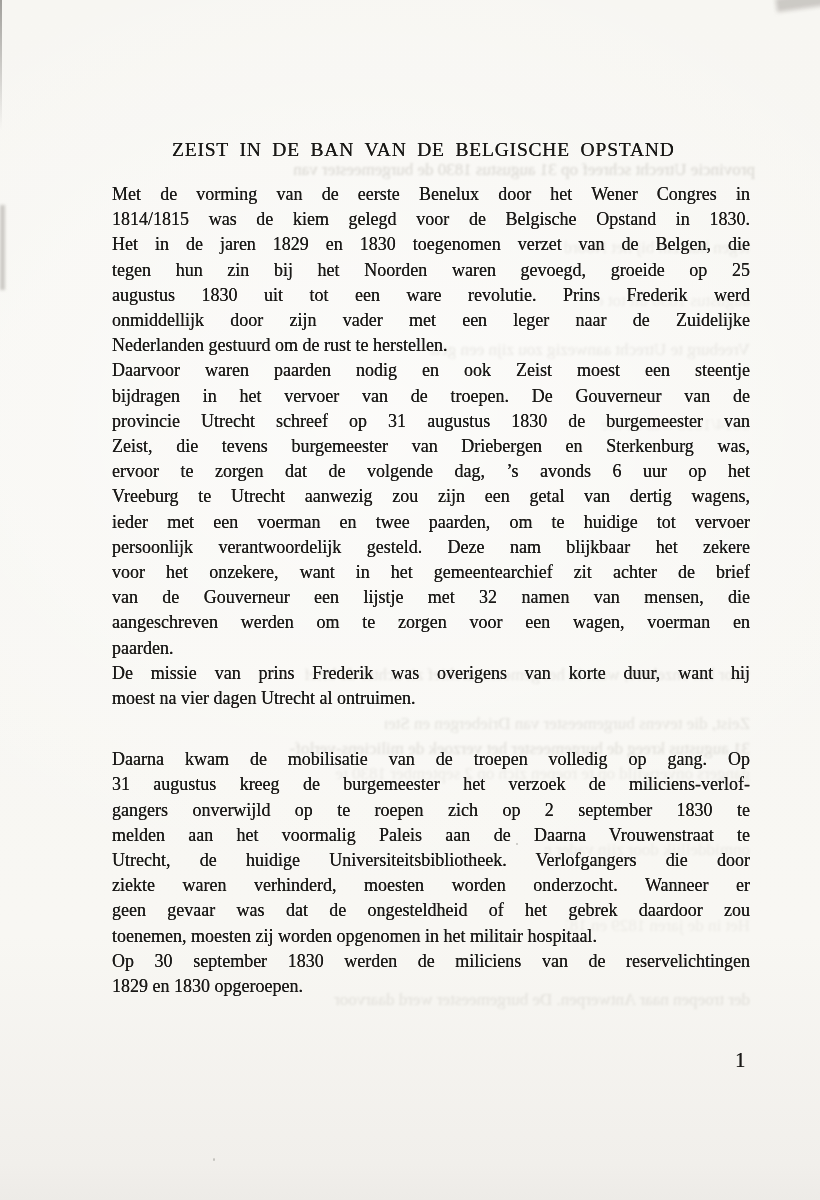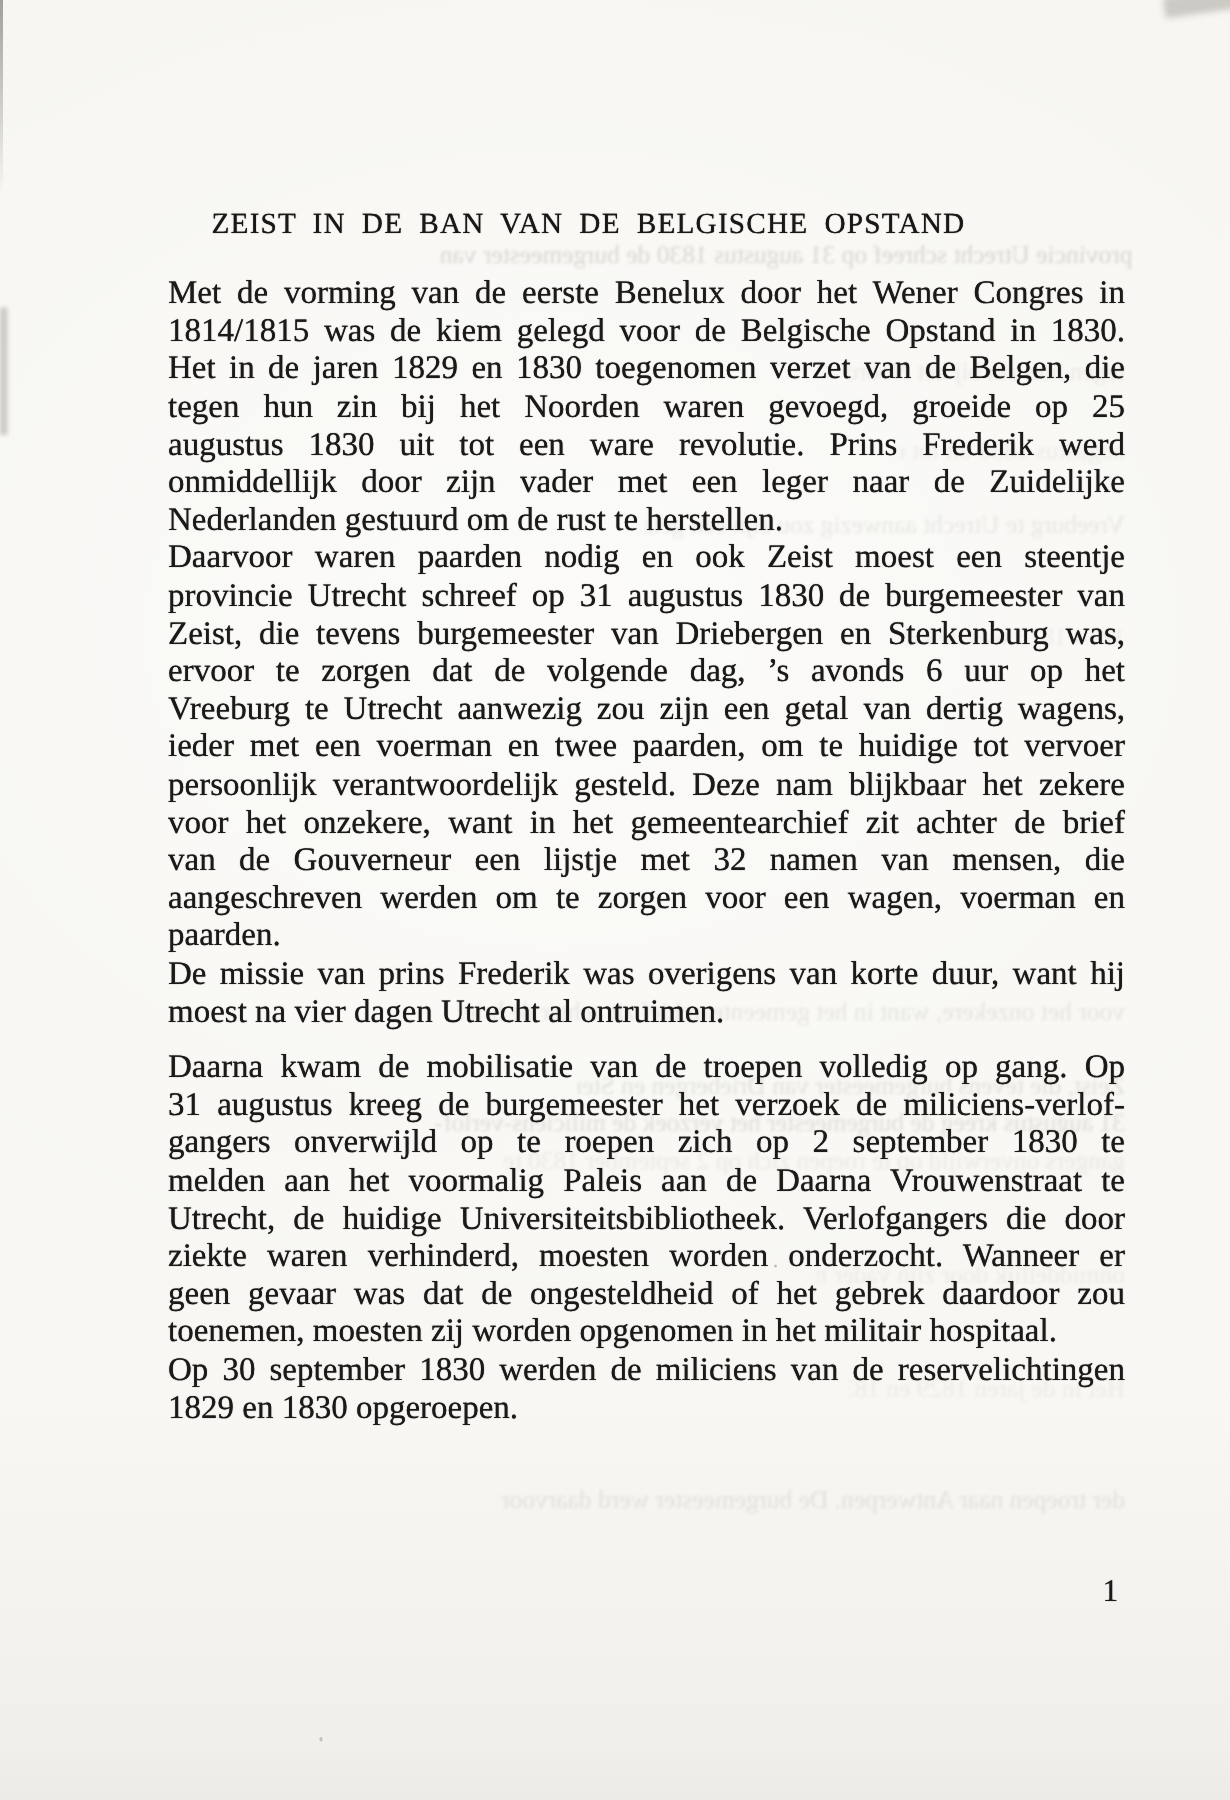--- a/index.html
+++ b/index.html
@@ -16,41 +16,41 @@
       radial-gradient(ellipse 900px 700px at 45% 35%, rgba(255,255,255,0.55), rgba(255,255,255,0) 70%),
       linear-gradient(180deg, #f7f6f2 0%, #f8f7f3 78%, #f1efeb 97%, #edebe7 100%);
     overflow: hidden;
     font-family: "Liberation Serif", "DejaVu Serif", serif;
     color: #1b1a18;
   }
 
   
   .title {
     position: absolute;
-    left: 141px;
+    left: 172px;
     top: 139px;
     font-size: 19.5px;
     letter-spacing: 0.8px;
     word-spacing: 5px;
     white-space: nowrap;
     color: #191816;
     text-shadow: 0 0 0.6px currentColor;
   }
 
   
   .text-block {
     position: absolute;
     left: 112px;
     top: 182px;
     width: 638px;
   }
   .paragraph { margin: 0; }
-  .paragraph.spaced { margin-top: 12px; }
+  .paragraph.spaced { margin-top: 36px; }
   .line {
-    font-size: 22px;
+    font-size: 18px;
     line-height: 25.2px;
     text-align: justify;
     text-align-last: justify;
     text-justify: inter-word;
     white-space: normal;
     text-shadow: 0 0 0.55px currentColor;
   }
   .line.last { text-align-last: left; }
 
   
@@ -145,20 +145,21 @@
         <div class="line">Met de vorming van de eerste Benelux door het Wener Congres in</div>
         <div class="line">1814/1815 was de kiem gelegd voor de Belgische Opstand in 1830.</div>
         <div class="line">Het in de jaren 1829 en 1830 toegenomen verzet van de Belgen, die</div>
         <div class="line">tegen hun zin bij het Noorden waren gevoegd, groeide op 25</div>
         <div class="line">augustus 1830 uit tot een ware revolutie. Prins Frederik werd</div>
         <div class="line">onmiddellijk door zijn vader met een leger naar de Zuidelijke</div>
         <div class="line last">Nederlanden gestuurd om de rust te herstellen.</div>
       </div>
       <div class="paragraph">
         <div class="line">Daarvoor waren paarden nodig en ook Zeist moest een steentje</div>
+        <div class="line">bijdragen in het vervoer van de troepen. De Gouverneur van de</div>
         <div class="line">provincie Utrecht schreef op 31 augustus 1830 de burgemeester van</div>
         <div class="line">Zeist, die tevens burgemeester van Driebergen en Sterkenburg was,</div>
         <div class="line">ervoor te zorgen dat de volgende dag, ’s avonds 6 uur op het</div>
         <div class="line">Vreeburg te Utrecht aanwezig zou zijn een getal van dertig wagens,</div>
         <div class="line">ieder met een voerman en twee paarden, om te huidige tot vervoer</div>
         <div class="line">persoonlijk verantwoordelijk gesteld. Deze nam blijkbaar het zekere</div>
         <div class="line">voor het onzekere, want in het gemeentearchief zit achter de brief</div>
         <div class="line">van de Gouverneur een lijstje met 32 namen van mensen, die</div>
         <div class="line">aangeschreven werden om te zorgen voor een wagen, voerman en</div>
         <div class="line last">paarden.</div>

